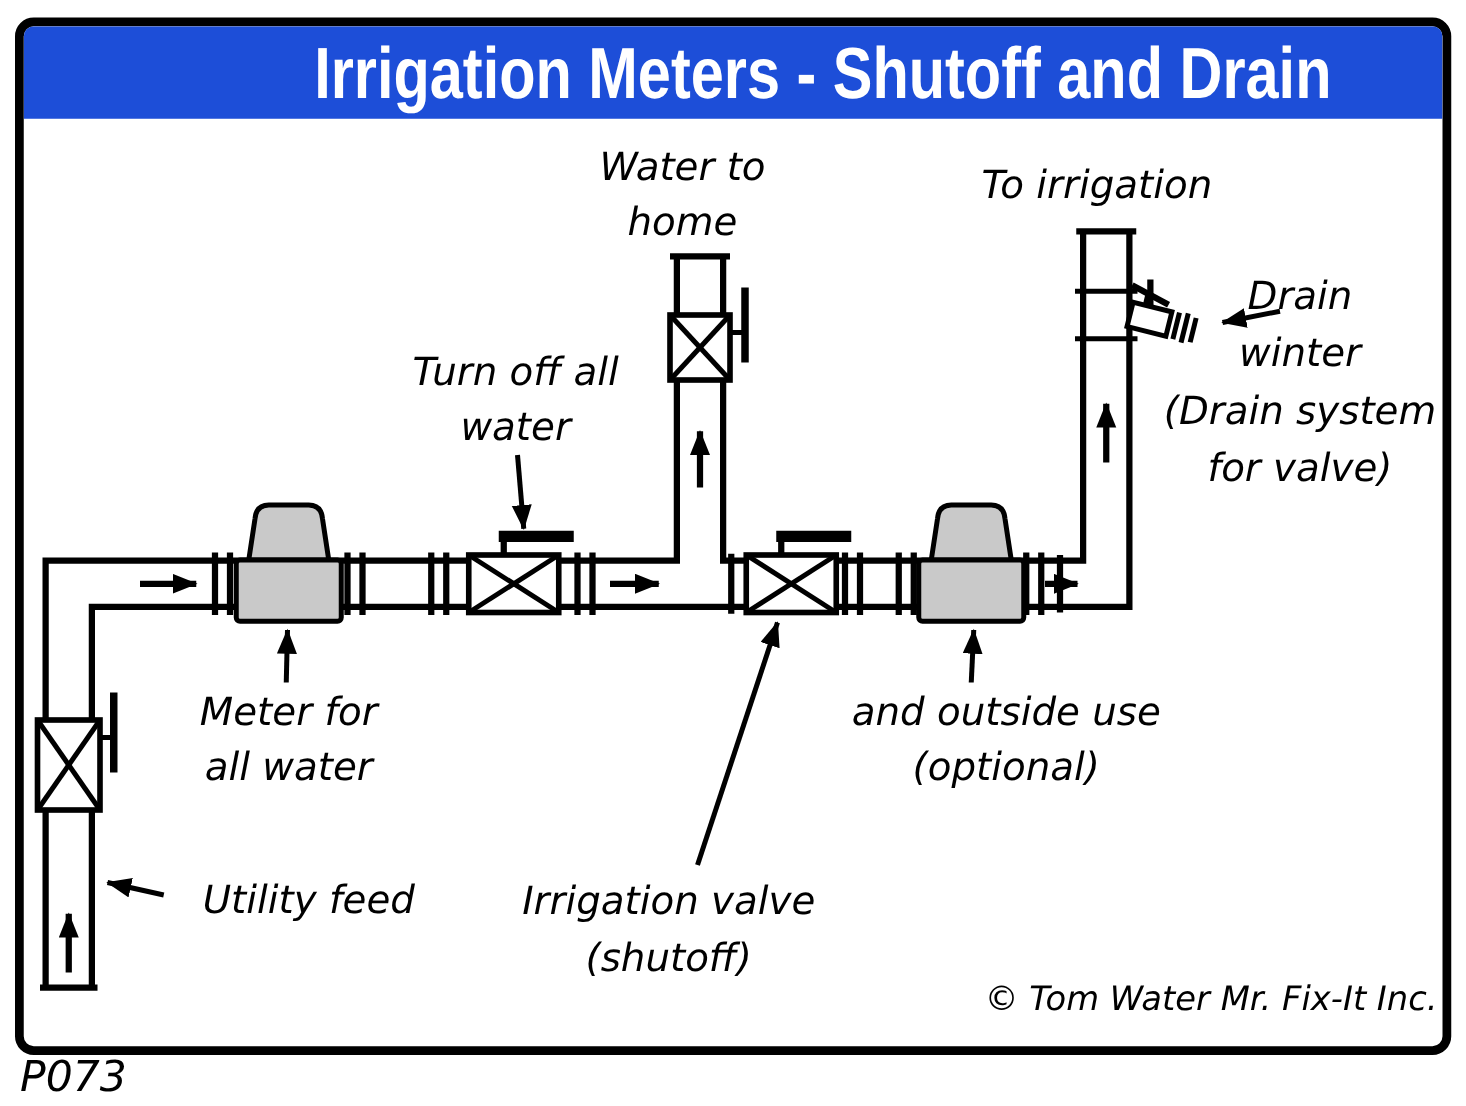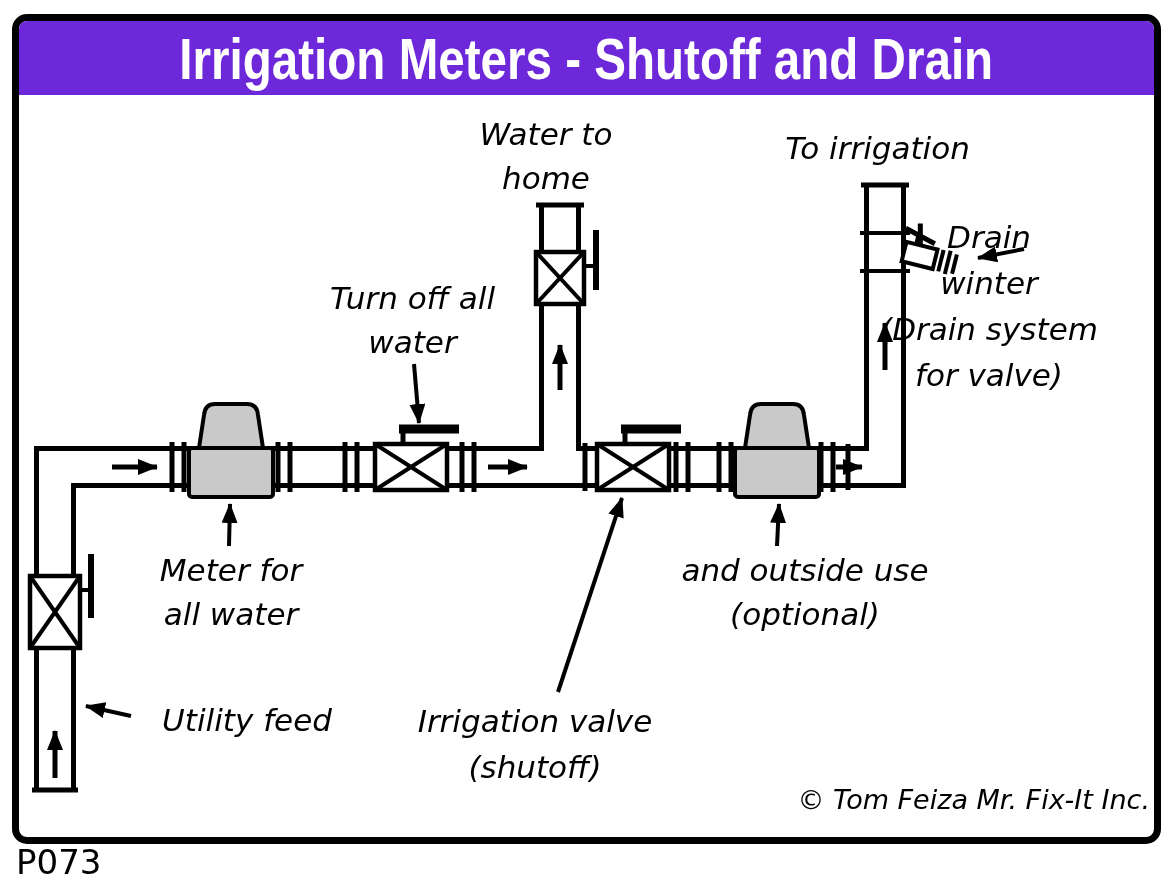--- a/index.html
+++ b/index.html
@@ -6,41 +6,41 @@
   .page {
     position:relative; width:1173px; height:885px; background:#ffffff;
     font-family:"DejaVu Sans", sans-serif; color:#000; overflow:hidden;
   }
   .frame {
     position:absolute; left:12px; top:14px; width:1149px; height:830px;
     border:7px solid #000; border-radius:15px; background:#fff;
     box-sizing:border-box; overflow:hidden;
   }
   .title-bar {
-    height:74px; background:#6d28d9;
-    display:flex; align-items:center; justify-content:center;
+    height:74px; background:#1d4ed8;
+    display:flex; align-items:center; justify-content:flex-end;
   }
   .title-text {
     color:#fff; font-family:"Liberation Sans", sans-serif; font-weight:700;
     font-size:58px; white-space:nowrap; transform:scaleX(0.82);
     letter-spacing:0px;
   }
   .diagram-svg { position:absolute; left:0; top:0; width:1173px; height:885px; }
   .lbl {
     position:absolute; font-style:italic; font-size:31px; line-height:44px;
     text-align:center; color:#000; white-space:nowrap;
   }
   .lbl.left { text-align:center; }
   .lbl.tall { line-height:46px; }
   .copyright {
     position:absolute; left:750px; top:784px; width:400px; text-align:right;
     font-style:italic; font-size:27px; color:#000; white-space:nowrap;
   }
   .fig-code {
-    position:absolute; left:16px; top:842px; 
+    position:absolute; left:16px; top:842px; font-style:italic;
     font-size:34px; color:#000; white-space:nowrap;
   }
 </style>
 </head>
 <body>
 
 <div class="page">
 
   <div class="frame">
     <div class="title-bar">
@@ -165,21 +165,21 @@
 
   <div class="lbl" style="left:305px;top:276px;width:215px">
     <div>Turn off all</div>
     <div>water</div>
   </div>
 
   <div class="lbl" style="left:770px;top:126px;width:215px">
     <div>To irrigation</div>
   </div>
 
-  <div class="lbl tall" style="left:860px;top:214px;width:258px">
+  <div class="lbl tall" style="left:911px;top:214px;width:258px">
     <div>Drain</div>
     <div>winter</div>
     <div>(Drain system</div>
     <div>for valve)</div>
   </div>
 
   <div class="lbl" style="left:125px;top:548px;width:212px">
     <div>Meter for</div>
     <div>all water</div>
   </div>
@@ -191,17 +191,17 @@
 
   <div class="lbl left" style="left:137px;top:698px;width:220px">
     <div>Utility feed</div>
   </div>
 
   <div class="lbl tall" style="left:404px;top:698px;width:262px">
     <div>Irrigation valve</div>
     <div>(shutoff)</div>
   </div>
 
-  <div class="copyright">© Tom Feiza Mr. Fix-It Inc.</div>
+  <div class="copyright">© Tom Water Mr. Fix-It Inc.</div>
 
   <div class="fig-code">P073</div>
 
 </div>
 
 </body></html>

